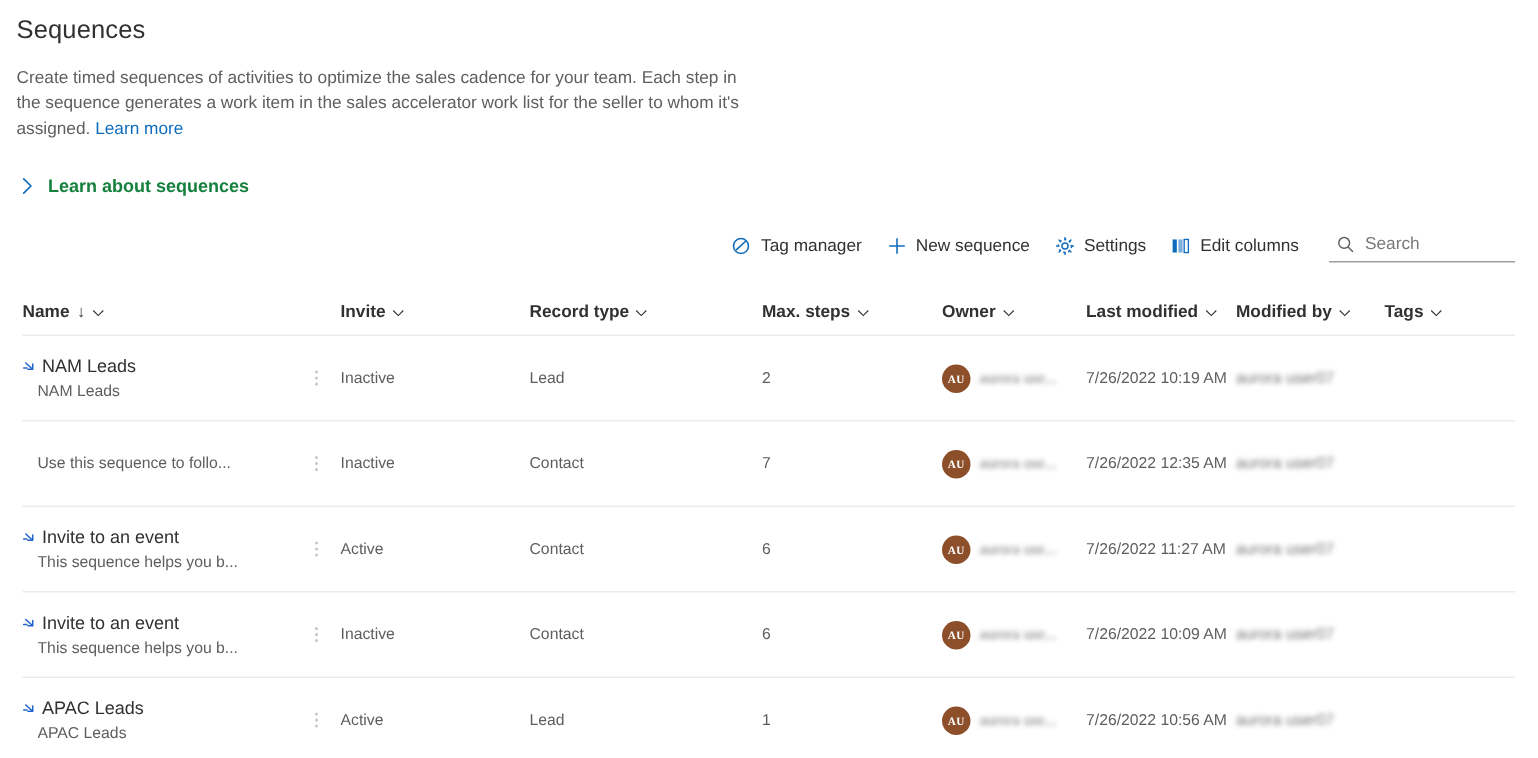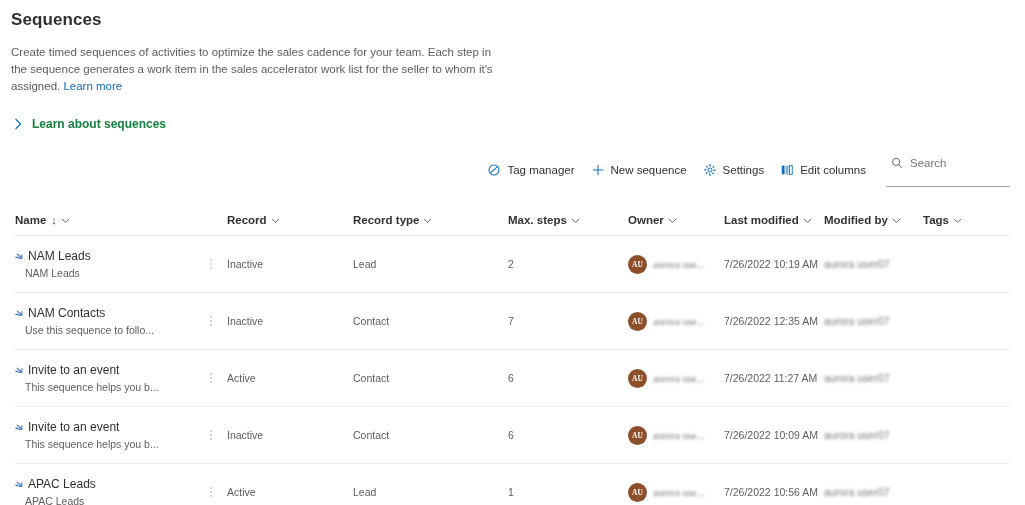--- a/index.html
+++ b/index.html
@@ -14,21 +14,21 @@
     color: #323130;
     overflow: hidden;
   }
 
   
   .page-header {
     padding: 10px 0 0 11px;
   }
   .page-title {
     font-size: 17px;
-    font-weight: 700;
+    font-weight: 400;
     color: #323130;
     letter-spacing: .1px;
     margin: 0 0 14px 0;
   }
   .page-desc {
     font-size: 11.5px;
     line-height: 17px;
     color: #605e5c;
     width: 490px;
     margin: 0;
@@ -88,21 +88,21 @@
     height: 14px;
     display: block;
     flex: none;
   }
   .search-wrap {
     display: flex;
     align-items: center;
     gap: 6px;
     margin-left: 12px;
     border-bottom: 1px solid #a19f9d;
-    padding: 3px 2px 16px 4px;
+    padding: 3px 2px 4px 4px;
     width: 118px;
   }
   .search-input {
     border: none;
     outline: none;
     font-size: 11.5px;
     font-family: "Liberation Sans", sans-serif;
     color: #323130;
     background: transparent;
     width: 100%;
@@ -289,21 +289,21 @@
         <span>Name</span>
         <span class="sort-arrow">↓</span>
         <svg class="chev-down" viewBox="0 0 12 12">
             <path d="M1.5 4 L6 8.5 L10.5 4" fill="none" stroke="#323130" stroke-width="1"></path>
           </svg>
       </div>
     </div>
     <div class="col c-menu"></div>
     <div class="col c-status">
       <div class="hcell">
-        <span>Record</span>
+        <span>Invite</span>
         <svg class="chev-down" viewBox="0 0 12 12">
             <path d="M1.5 4 L6 8.5 L10.5 4" fill="none" stroke="#323130" stroke-width="1"></path>
           </svg>
       </div>
     </div>
     <div class="col c-type">
       <div class="hcell">
         <span>Record type</span>
         <svg class="chev-down" viewBox="0 0 12 12">
             <path d="M1.5 4 L6 8.5 L10.5 4" fill="none" stroke="#323130" stroke-width="1"></path>
@@ -396,28 +396,20 @@
         <span class="redacted">aurora user07</span>
       </div>
       <div class="col c-tags">
         <span class="cell-text"></span>
       </div>
     </div>
 
     <div class="grid-row grid-body-row">
       <div class="col c-name">
         <div class="name-cell">
-          <div class="name-top">
-            <svg class="seq-ico" viewBox="0 0 16 16">
-              <path d="M1.2 9.2 L4.2 9.2" stroke="#2266cc" stroke-width="1.6" stroke-linecap="round"></path>
-              <path d="M3.2 4.4 L9.6 10.2" stroke="#2266cc" stroke-width="1.5" stroke-linecap="round"></path>
-              <path d="M9.9 5.4 L9.9 10.4 L5.2 10.4" fill="none" stroke="#2266cc" stroke-width="1.5" stroke-linecap="round" stroke-linejoin="round"></path>
-            </svg>
-            <span class="name-primary">NAM Contacts</span>
-          </div>
           <div class="name-secondary">Use this sequence to follo...</div>
         </div>
       </div>
       <div class="col c-menu">
         <div class="kebab">
           <span></span>
             <span></span>
             <span></span>
         </div>
       </div>

